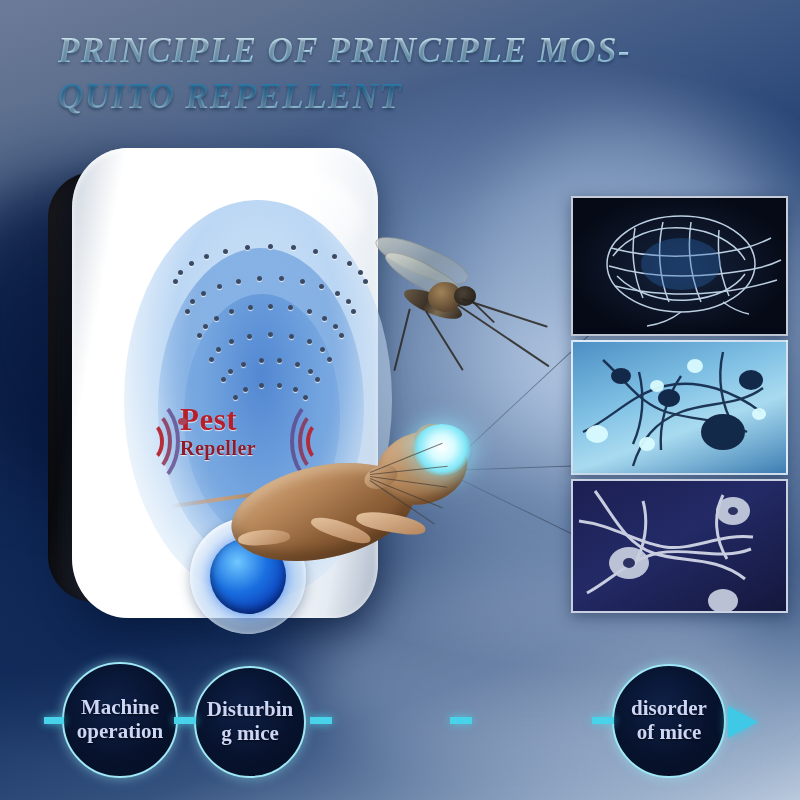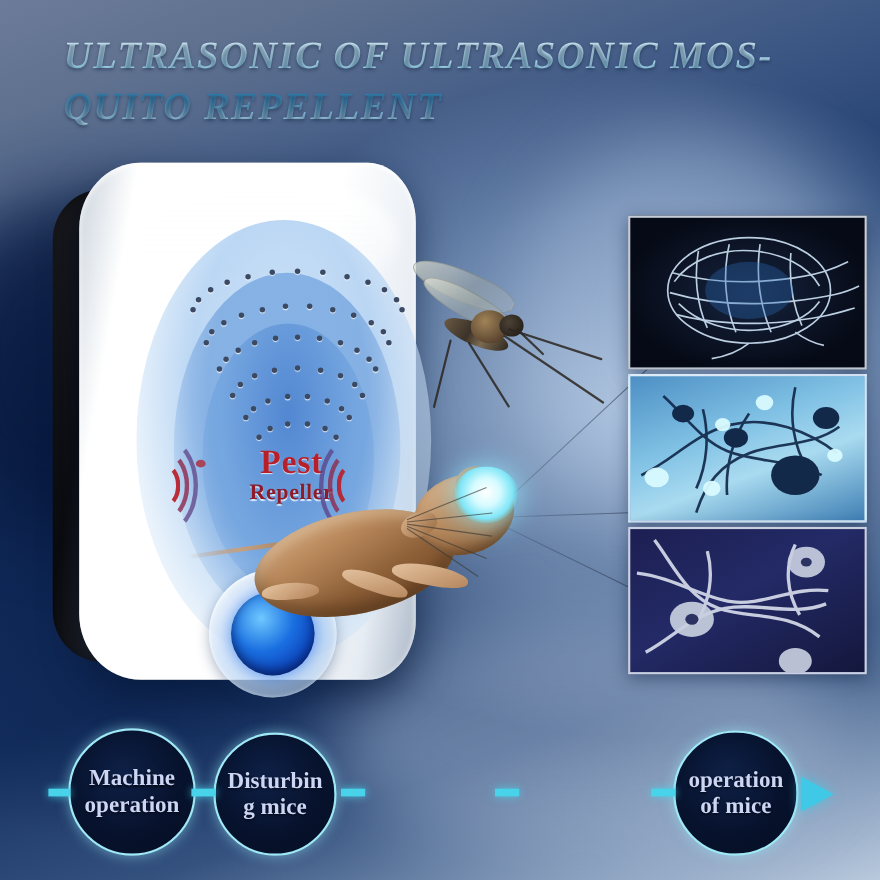--- a/index.html
+++ b/index.html
@@ -54,21 +54,21 @@
   #oval1{left:52px;top:52px;width:268px;height:400px;
     background:radial-gradient(ellipse at 50% 38%,rgba(208,228,248,.95) 0%,rgba(176,208,242,.85) 45%,rgba(214,232,248,.45) 75%,rgba(255,255,255,0) 100%);}
   #oval2{left:86px;top:100px;width:206px;height:318px;
     background:radial-gradient(ellipse at 50% 36%,rgba(120,170,228,.9) 0%,rgba(96,150,216,.6) 50%,rgba(170,205,240,.15) 82%,rgba(255,255,255,0) 100%);}
   #oval3{left:112px;top:146px;width:156px;height:244px;
     background:radial-gradient(ellipse at 50% 34%,rgba(74,128,206,.85) 0%,rgba(96,152,218,.45) 55%,rgba(255,255,255,0) 100%);}
   #dots{position:absolute;left:96px;top:86px;width:200px;height:190px;}
   .dot{position:absolute;width:5px;height:5px;border-radius:50%;
     background:#3b4a62;box-shadow:0 1px 1px rgba(255,255,255,.8);}
   
-  #brand{position:absolute;left:108px;top:256px;width:170px;text-align:center;}
+  #brand{position:absolute;left:108px;top:256px;width:170px;}
   #brand-main{font-size:31px;font-weight:700;color:#b7202b;letter-spacing:.5px;
     text-shadow:0 1px 1px rgba(255,255,255,.8);line-height:1;}
   #brand-sub{font-size:20px;font-weight:700;color:#8d1b2a;letter-spacing:.5px;
     text-shadow:0 1px 1px rgba(255,255,255,.8);margin-top:2px;}
   .waves{position:absolute;top:258px;width:60px;height:62px;}
   #waves-l{left:52px;}
   #waves-r{right:32px;transform:scaleX(-1);}
   .arc{position:absolute;border-radius:50%;border:4px solid transparent;}
   
   #led-ring{position:absolute;left:118px;top:370px;width:116px;height:116px;border-radius:50%;
@@ -142,21 +142,21 @@
 <body>
 
 <div id="stage">
 
   <div class="bgblob" style="left:-60px;top:180px;width:260px;height:300px;background:rgba(6,22,58,.75);"></div>
   <div class="bgblob" style="left:470px;top:120px;width:320px;height:360px;background:rgba(190,210,235,.35);"></div>
   <div class="bgblob" style="left:300px;top:560px;width:460px;height:220px;background:rgba(205,220,240,.35);"></div>
 
   <div id="title-shadow">PRINCIPLE OF ULTRASONIC MOS-
 QUITO REPELLENT</div>
-  <div id="title">ULTRASONIC OF ULTRASONIC MOS-
+  <div id="title">PRINCIPLE OF PRINCIPLE MOS-
 QUITO REPELLENT</div>
 
   <div class="ray" style="left:446px;top:468px;width:320px;transform:rotate(-43deg);"></div>
   <div class="ray" style="left:446px;top:470px;width:260px;transform:rotate(-2deg);"></div>
   <div class="ray" style="left:446px;top:472px;width:300px;transform:rotate(26deg);"></div>
   <div class="ray" style="left:150px;top:520px;width:300px;transform:rotate(-6deg);opacity:.55;"></div>
 
   <div id="device">
     <div id="dev-black"></div>
     <div id="dev-body">
@@ -337,21 +337,21 @@
   </div>
 
   <div id="flow">
       <div class="bubble" style="left: 62px; top: 16px; width: 112px; height: 112px;">
         <span>Machine operation</span>
       </div>
       <div class="bubble" style="left: 194px; top: 20px; width: 108px; height: 108px;">
         <span>Disturbing mice</span>
       </div>
       <div class="bubble" style="left: 612px; top: 18px; width: 110px; height: 110px;">
-        <span>operation of mice</span>
+        <span>disorder of mice</span>
       </div>
       <div class="connector" style="left: 44px; width: 20px;"></div>
       <div class="connector" style="left: 174px; width: 22px;"></div>
       <div class="connector" style="left: 310px; width: 22px;"></div>
       <div class="connector" style="left: 450px; width: 22px;"></div>
       <div class="connector" style="left: 592px; width: 22px;"></div>
       <div id="arrow"></div>
     </div>
 
 </div>

